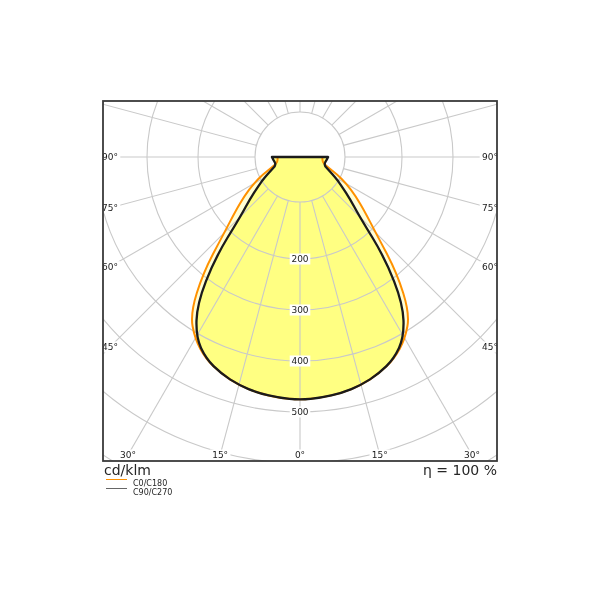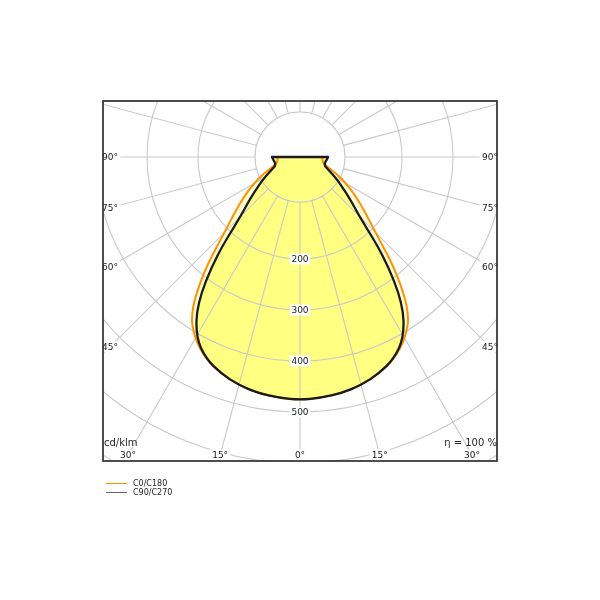--- a/index.html
+++ b/index.html
@@ -1,23 +1,23 @@
 <!DOCTYPE html>
 <html><head>
 <meta charset="utf-8">
 <style>
   html,body{margin:0;padding:0;background:#ffffff;width:600px;height:600px;
     font-family:"DejaVu Sans","Liberation Sans",sans-serif;}
   #stage{position:relative;width:600px;height:600px;background:#fff;overflow:hidden;}
   #chart-svg{position:absolute;left:0;top:0;}
-  .caption{position:absolute;top:437px;font-size:10px;color:#262626;line-height:12px;}
+  .caption{position:absolute;top:464px;font-size:14px;color:#262626;line-height:12px;}
   #units-caption{left:104px;}
   #eta-caption{right:103px;}
   #legend{position:absolute;left:106px;top:479px;font-size:8px;color:#262626;}
-  .legend-row{display:flex;align-items:center;height:9px;}
+  .legend-row{display:flex;align-items:flex-start;height:9px;}
   .legend-swatch{display:inline-block;width:21px;height:0;margin-right:6px;
     border-top-width:1.4px;border-top-style:solid;}
 </style>
 </head>
 <body>
 
 <div id="stage">
   <svg id="chart-svg" width="600" height="600" viewBox="0 0 600 600">
       <defs>
         <clipPath id="frameClip">

